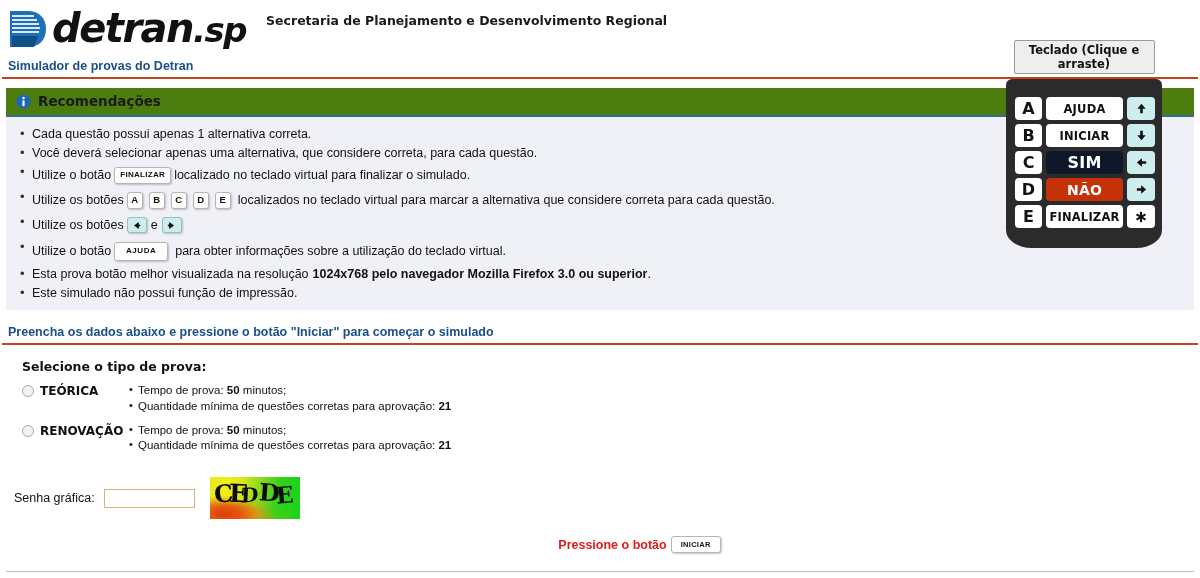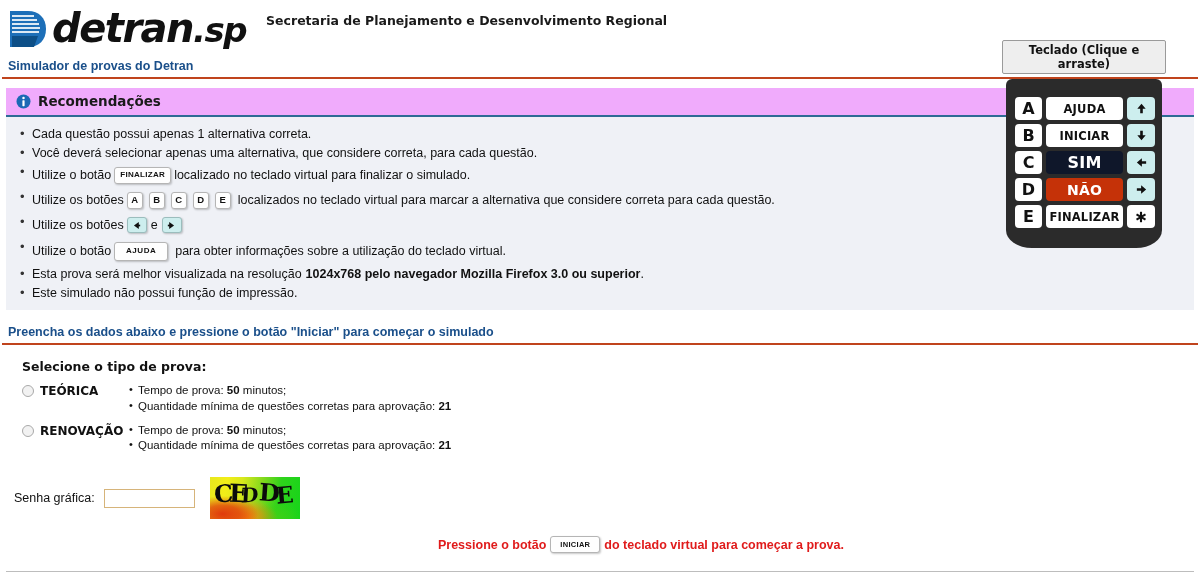--- a/index.html
+++ b/index.html
@@ -26,21 +26,21 @@
   
   .sec-title {
     font-size: 12.5px; font-weight: bold; color: #1a4f8a;
     padding: 4px 0 4px 6px; border-bottom: 2px solid #c0441d;
     margin: 0 2px 0 2px;
   }
 
   
   .rec-panel { margin: 9px 6px 0 6px; }
   .rec-head {
-    background: #f0abfc; border-bottom: 2px solid #2e6b95;
+    background: #4d7c0f; border-bottom: 2px solid #2e6b95;
     padding: 5px 0 6px 10px; display: flex; align-items: center; gap: 7px;
   }
   .info-icon { width: 15px; height: 15px; flex: none; }
   .rec-head-title { font-size: 13.5px; font-weight: bold; color: #1a1a1a; font-family: "DejaVu Sans", sans-serif; }
   .rec-body { background: #eff1f6; padding: 8px 0 8px 0; }
   .rec-list { margin: 0; padding: 0; list-style: none; }
   .rec-list li {
     font-size: 12.5px; color: #111; line-height: 1.35;
     padding: 1px 0 1px 26px; position: relative; display: flex; align-items: center; flex-wrap: wrap;
   }
@@ -113,21 +113,21 @@
   
   .footer-rule { border-top: 1px solid #bdbdbd; margin: 18px 6px 0 6px; }
   .footer-txt { text-align: center; font-size: 12px; font-weight: bold; color: #111;
     font-family: "DejaVu Sans", sans-serif; padding-top: 12px; letter-spacing: .2px; }
 
   
   .kb-float { position: absolute; left: 996px; top: 40px; width: 176px; }
   .kb-title {
     background: #eeeeee; border: 1px solid #9a9a9a; border-radius: 2px;
     font-size: 11.5px; font-weight: bold; color: #111; text-align: center;
-    padding: 2px 4px; font-family: "DejaVu Sans", sans-serif; width: 164px; margin: 0 auto;
+    padding: 2px 4px; font-family: "DejaVu Sans", sans-serif; width: 141px; margin: 0 auto;
   }
   .kb-body {
     margin: 5px auto 0 auto; width: 156px; background: #2b2b2b;
     border-radius: 6px 6px 26px 26px / 6px 6px 18px 18px;
     padding: 18px 9px 20px 9px;
   }
   .kb-row { display: flex; align-items: center; gap: 4px; margin-bottom: 4px; }
   .kb-row:last-child { margin-bottom: 0; }
   .kb-key {
     display: flex; align-items: center; justify-content: center;
@@ -227,21 +227,21 @@
           </span>
         </li>
 
         <li class="tall">
           <span class="t">Utilize o botão</span>
           <span class="mini-key mk-ajuda">AJUDA</span>
           <span class="t" style="margin-left:4px">para obter informações sobre a utilização do teclado virtual.</span>
         </li>
 
         <li>
-          <span class="t">Esta prova será melhor visualizada na resolução</span>
+          <span class="t">Esta prova botão melhor visualizada na resolução</span>
           <b style="margin-left:4px">1024x768 pelo navegador Mozilla Firefox 3.0 ou superior</b>
             <span class="t">.</span>
         </li>
 
         <li>
           <span class="t">Este simulado não possui função de impressão.</span>
         </li>
       </ul>
     </div>
   </div>
@@ -283,21 +283,20 @@
           <span class="ch" style="left:19px; top:4px;  font-size:25px; transform:rotate(2deg);">E</span>
           <span class="ch" style="left:31px; top:8px;  font-size:20px; transform:rotate(-3deg) skewX(-6deg);">D</span>
           <span class="ch" style="left:49px; top:4px;  font-size:24px; transform:rotate(4deg);">D</span>
           <span class="ch" style="left:66px; top:6px;  font-size:23px; transform:rotate(-5deg);">E</span>
         </span>
       </div>
 
       <div class="press-msg">
         <span>Pressione o botão</span>
         <span class="mini-key mk-wide" style="font-size:7.5px">INICIAR</span>
-        <span>do teclado virtual para começar a prova.</span>
       </div>
     </div>
   </div>
 
   <div class="footer-rule"></div>
   <div class="footer-txt">Detran.SP – Departamento estadual de Trânsito de São Paulo</div>
 
   <div class="kb-float">
     <div class="kb-title">Teclado (Clique e arraste)</div>
     <div class="kb-body">

